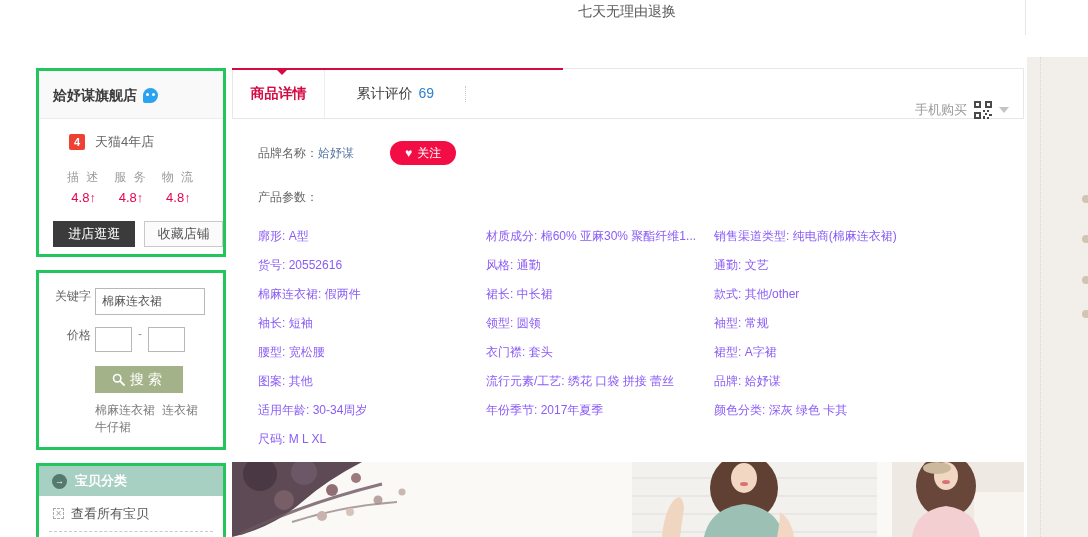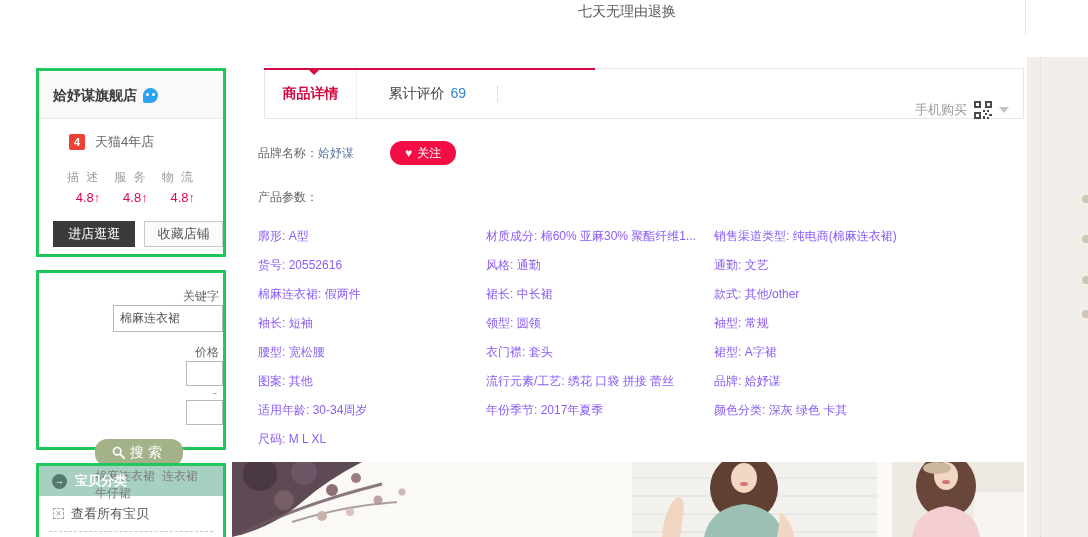--- a/index.html
+++ b/index.html
@@ -24,55 +24,55 @@
   .shop-head { height:48px; line-height:48px; padding-left:14px; background:#f9f9f9;
     border-bottom:1px solid #ececec; font-size:14px; font-weight:bold; color:#3c3c3c; }
   .ww-icon { display:inline-block; width:15px; height:15px; border-radius:50% 50% 50% 2px;
     background:#2aa3f0; vertical-align:-3px; margin-left:6px; position:relative; }
   .ww-icon i { position:absolute; top:5px; width:3px; height:3px; border-radius:50%; background:#fff; }
   .ww-icon i.l { left:3px; } .ww-icon i.r { left:9px; }
   .years-row { margin:14px 0 0 30px; font-size:13px; color:#666; display:flex; align-items:center; }
   .badge4 { display:inline-block; width:16px; height:16px; line-height:16px; text-align:center;
     background:#ee4134; color:#fff; font-size:11px; font-weight:bold; border-radius:2px; margin-right:10px; }
   .rating-cols { display:flex; justify-content:center; gap:14px; margin-top:18px; }
-  .rating-col { text-align:right; }
+  .rating-col { text-align:center; }
   .rating-label { font-size:12px; color:#9a9a9a; letter-spacing:2px; }
   .rating-value { margin-top:4px; font-size:13px; color:#e4044d; }
   .shop-btns { display:flex; gap:9px; margin:16px 0 0 14px; }
   .btn-enter { width:84px; height:26px; background:#3b3b3b; color:#fff; font-size:13px;
     border:1px solid #3b3b3b; cursor:pointer; }
   .btn-fav { width:80px; height:26px; background:#fbfbfb; color:#555; font-size:13px;
     border:1px solid #c9c9c9; cursor:pointer; }
 
   .search-card { margin-top:13px; height:180px; padding-top:15px; }
-  .form-row { display:flex; align-items:flex-end; margin:0 0 12px 0;flex-direction:column; }
+  .form-row { display:flex; align-items:flex-start; margin:0 0 12px 0; }
   .form-label { width:52px; text-align:right; font-size:12px; color:#666; margin-right:4px; }
   .kw-input { width:110px; height:27px; border:1px solid #b8b8b8; font-size:12px; color:#555;
     padding:0 6px; background:#fff; }
   .price-input { width:37px; height:25px; border:1px solid #b8b8b8; background:#fff; }
   .price-dash { margin:0 6px; color:#999; font-size:12px; }
   .search-btn { margin:14px 0 0 56px; width:88px; height:27px; background:#a3b289; border:none;
-    color:#fff; font-size:14px; letter-spacing:4px; cursor:pointer; border-radius:12px;
+    color:#fff; font-size:14px; letter-spacing:4px; cursor:pointer; border-radius:0;
     display:flex; align-items:center; justify-content:center; gap:5px; }
-  .hot-links { margin:2px 0 0 56px; width:118px; font-size:12px; color:#7d7d7d; line-height:17px; }
+  .hot-links { margin:9px 0 0 56px; width:118px; font-size:12px; color:#7d7d7d; line-height:17px; }
   .hot-links a { color:#7d7d7d; text-decoration:none; margin-right:7px; }
 
   .cat-card { margin-top:13px; height:90px; border-bottom:none; }
   .cat-head { height:30px; line-height:30px; background:#a7cfc2; color:#fff; font-size:13px;
     font-weight:bold; padding-left:13px; display:flex; align-items:center; gap:8px; }
   .cat-head-icon { display:inline-block; width:15px; height:15px; line-height:15px; border-radius:50%;
     background:#55796d; color:#fff; font-size:9px; text-align:center; font-weight:normal; }
   .viewall-row { margin:0 10px; height:36px; line-height:36px; font-size:13px; color:#555;
     border-bottom:1px dashed #c9c9c9; display:flex; align-items:center; gap:7px; padding-left:4px; }
   .viewall-icon { display:inline-block; width:11px; height:11px; border:1px dashed #a9a9a9;
     color:#a9a9a9; font-size:8px; line-height:9px; text-align:center; }
 
   
   .main { position:absolute; left:232px; top:68px; width:792px; }
-  .tabhead { position:relative; height:51px; background:#fff; border:1px solid #e7e7e7;margin-left:32px; }
+  .tabhead { position:relative; height:51px; background:#fff; border:1px solid #e7e7e7; }
   .red-line { position:absolute; left:-1px; top:-1px; width:331px; height:2px; background:#d40a42; }
   .red-tri { position:absolute; left:44px; top:1px; width:0; height:0;
     border-left:5px solid transparent; border-right:5px solid transparent; border-top:5px solid #d40a42; }
   .tab-detail { display:inline-block; width:92px; height:49px; line-height:49px; text-align:center;
     color:#d40a42; font-size:14px; font-weight:bold; border-right:1px solid #ededed; cursor:pointer; }
   .tab-reviews { display:inline-block; margin-left:27px; line-height:49px; font-size:14px;
     color:#404040; cursor:pointer; vertical-align:top; }
   .tab-reviews .cnt { color:#2e82ce; margin-left:6px; }
   .dot-sep { display:inline-block; height:16px; border-left:1px dotted #c9c9c9; margin-left:27px;
     vertical-align:middle; }

